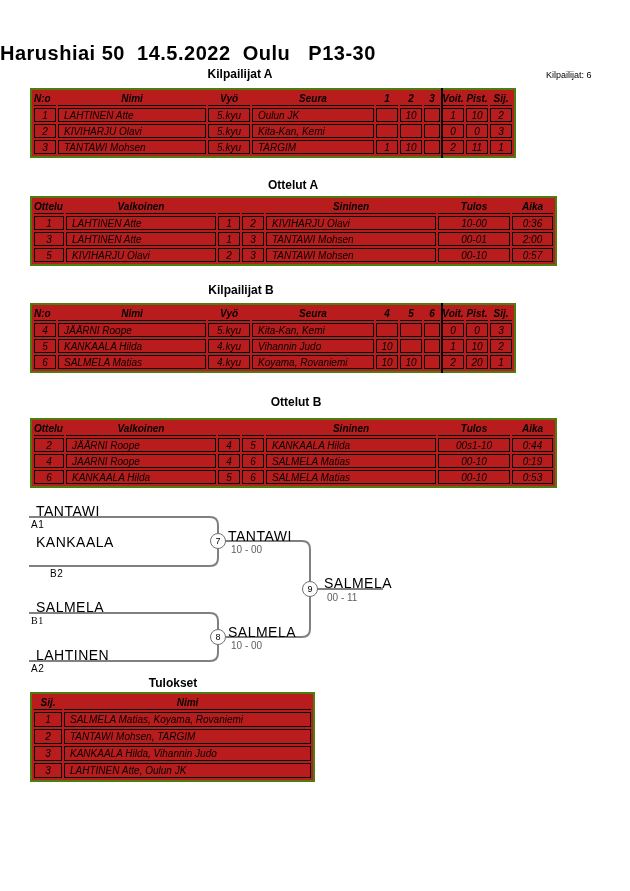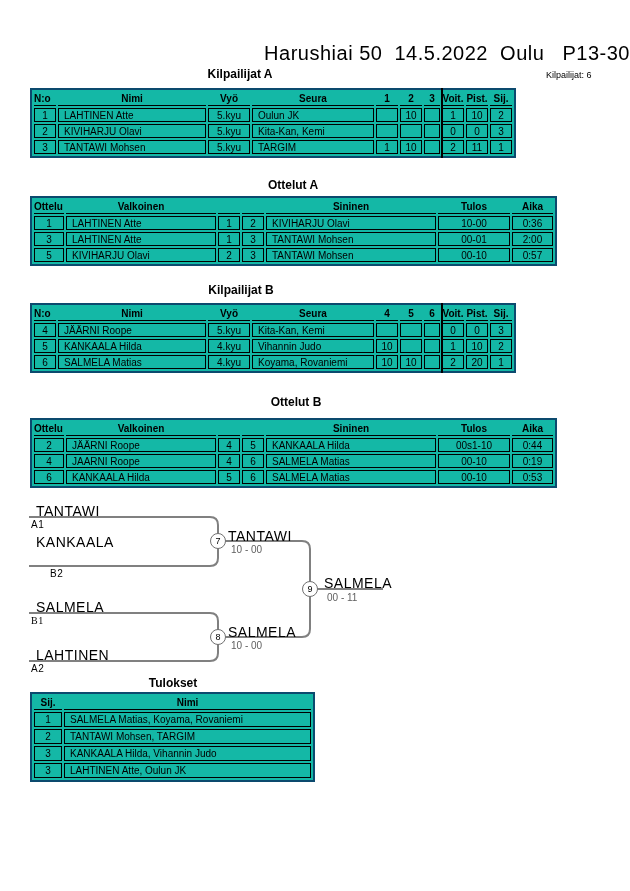--- a/index.html
+++ b/index.html
@@ -1,31 +1,31 @@
 <!DOCTYPE html>
 <html><head>
 <meta charset="utf-8">
 <style>
   html,body { margin:0; padding:0; background:#fff; }
   .page {
     position:relative; width:630px; height:891px; background:#fff;
     font-family:"Liberation Sans", sans-serif; color:#000; overflow:hidden;
   }
   .title {
-    position:absolute; top:42px; left:0; width:630px; text-align:right;
-    font-size:20px; font-weight:normal; white-space:pre; letter-spacing:0.5px;
+    position:absolute; top:42px; left:0; width:630px; text-align:left;
+    font-size:20px; font-weight:bold; white-space:pre; letter-spacing:0.5px;
   }
   .sec-heading {
     position:absolute; transform:translateX(-50%); font-size:12px; font-weight:bold; white-space:nowrap;
   }
   .comp-count { position:absolute; left:546px; top:70px; font-size:9px; }
 
   table {
     position:absolute; border-collapse:separate; border-spacing:2px;
-    border:2px solid #0c4a6e; table-layout:fixed; background:#14b8a6;
+    border:2px solid #4d7c0f; table-layout:fixed; background:#b91c1c;font-style:italic;
   }
   th {
     border:none; border-bottom:1px solid #000; box-sizing:border-box;
     font-size:10px; font-weight:bold; height:14px; padding:0; white-space:nowrap;
   }
   td {
     border:1px solid #000; box-sizing:border-box; font-size:10px; height:14px;
     padding:0 2px; text-align:center; white-space:nowrap; overflow:hidden;
   }
   th.left { text-align:left; }

